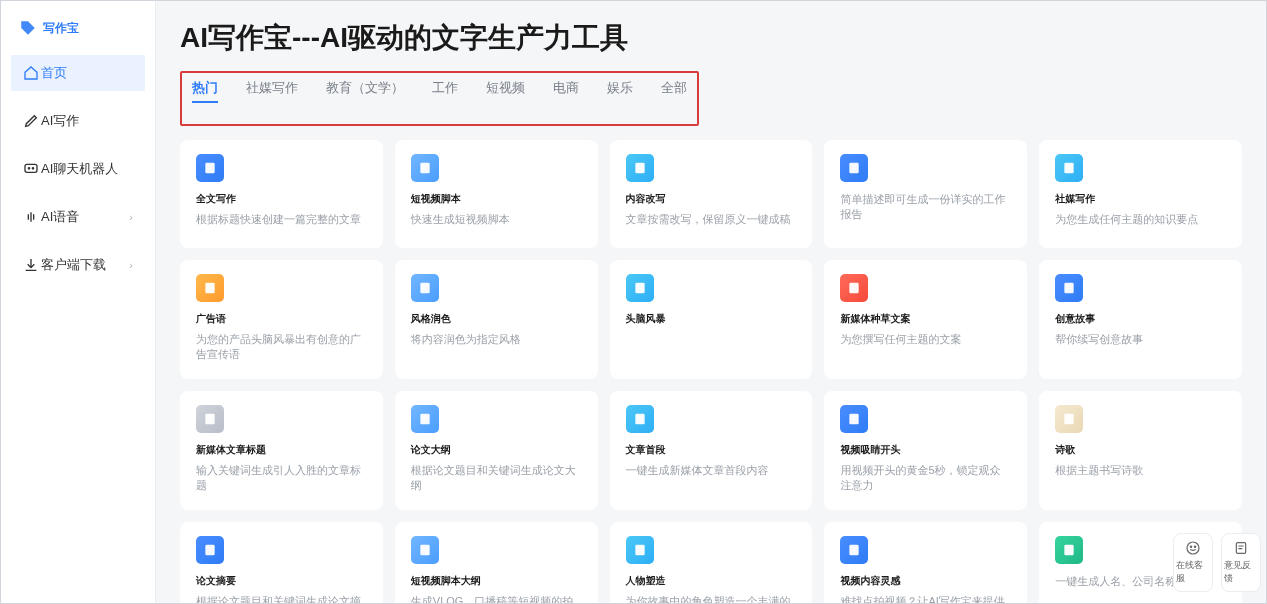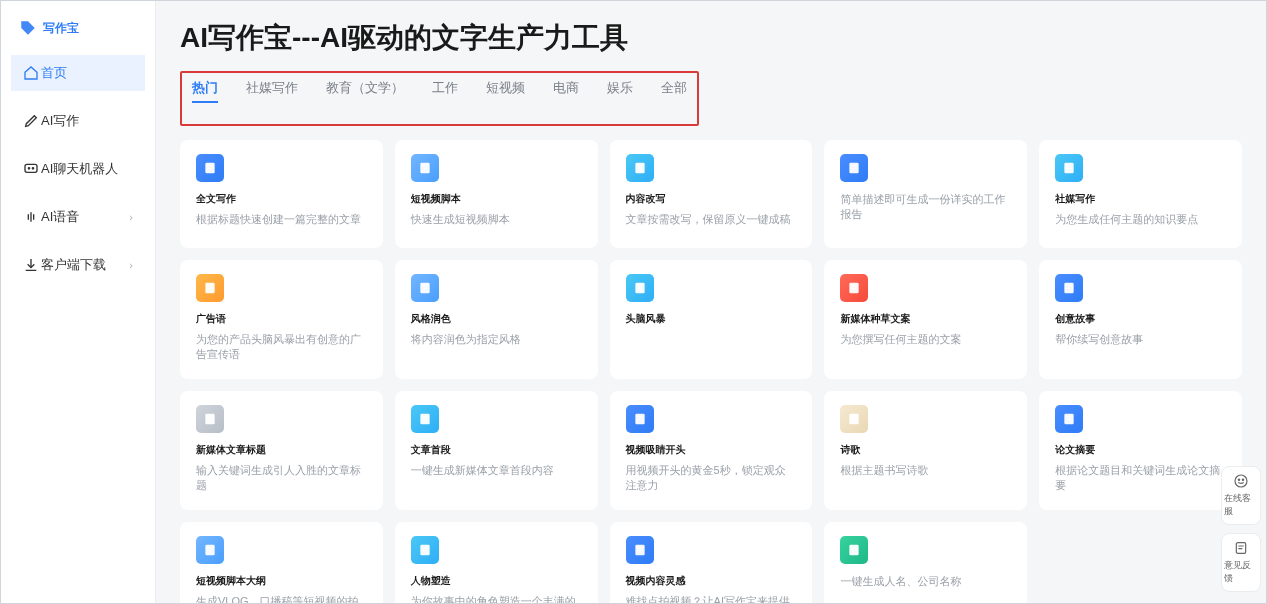--- a/index.html
+++ b/index.html
@@ -139,21 +139,21 @@
     .ic-red    { background: linear-gradient(135deg,#ff6a5a,#f64a3a); }
     .ic-green  { background: linear-gradient(135deg,#36d49e,#1fb888); }
     .ic-gray   { background: linear-gradient(135deg,#cfd4db,#b8bec7); }
     .ic-cream  { background: linear-gradient(135deg,#f6e9d0,#e9d8b4); }
     
     .float-side {
       position: absolute;
       right: 6px;
       bottom: 12px;
       display: flex;
-      flex-direction: column;
+      flex-direction: row;
       gap: 8px;
     }
     .float-btn {
       width: 40px;
       background: #fff;
       border-radius: 8px;
       border: 1px solid #eaecef;
       padding: 6px 2px;
       display: flex;
       flex-direction: column;
@@ -352,20 +352,31 @@
         <div class="card">
           <div class="card-icon ic-gray">
             <svg viewBox="0 0 24 24" width="16" height="16" fill="rgba(255,255,255,0.95)">
               <rect x="5" y="4" width="14" height="16" rx="2"></rect>
               <rect x="8" y="8" width="8" height="1.6"></rect>
               <rect x="8" y="12" width="6" height="1.6"></rect>
             </svg>
           </div>
           <div class="card-title">新媒体文章标题</div>
           <div class="card-desc">输入关键词生成引人入胜的文章标题</div>
+        </div>
+        <div class="card">
+          <div class="card-icon ic-lblue">
+            <svg viewBox="0 0 24 24" width="16" height="16" fill="rgba(255,255,255,0.95)">
+              <rect x="5" y="4" width="14" height="16" rx="2"></rect>
+              <rect x="8" y="8" width="8" height="1.6"></rect>
+              <rect x="8" y="12" width="6" height="1.6"></rect>
+            </svg>
+          </div>
+          <div class="card-title">论文大纲</div>
+          <div class="card-desc">根据论文题目和关键词生成论文大纲</div>
         </div>
         <div class="card">
           <div class="card-icon ic-cyan">
             <svg viewBox="0 0 24 24" width="16" height="16" fill="rgba(255,255,255,0.95)">
               <rect x="5" y="4" width="14" height="16" rx="2"></rect>
               <rect x="8" y="8" width="8" height="1.6"></rect>
               <rect x="8" y="12" width="6" height="1.6"></rect>
             </svg>
           </div>
           <div class="card-title">文章首段</div>

